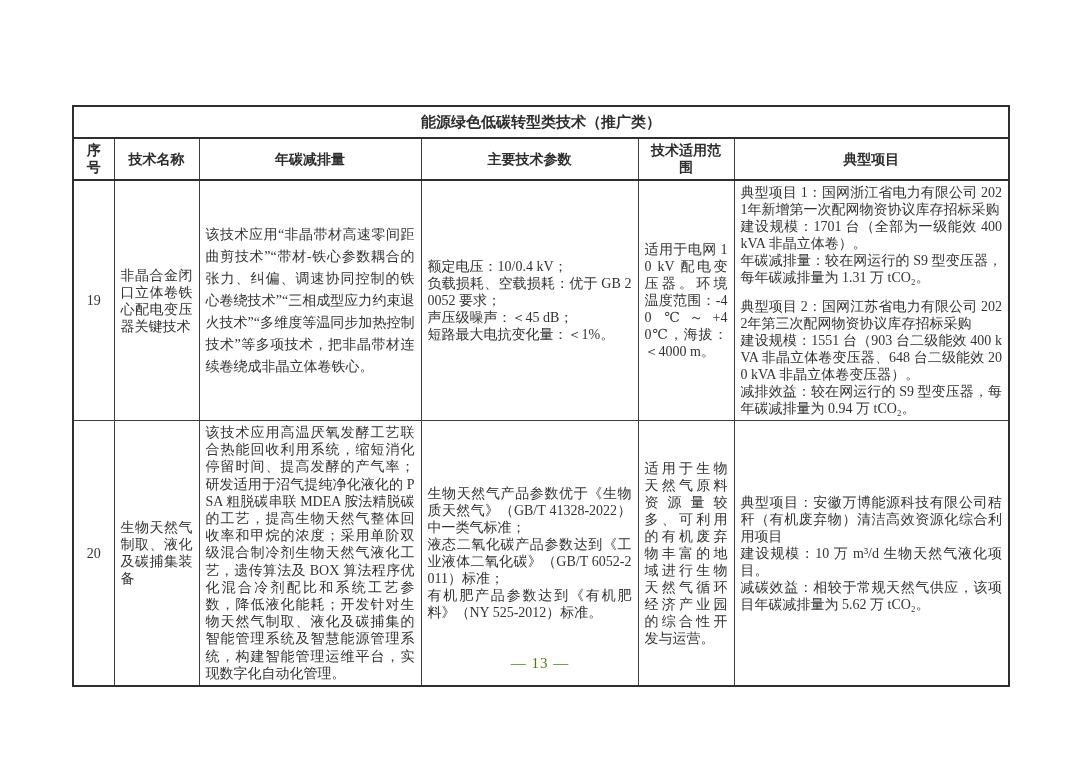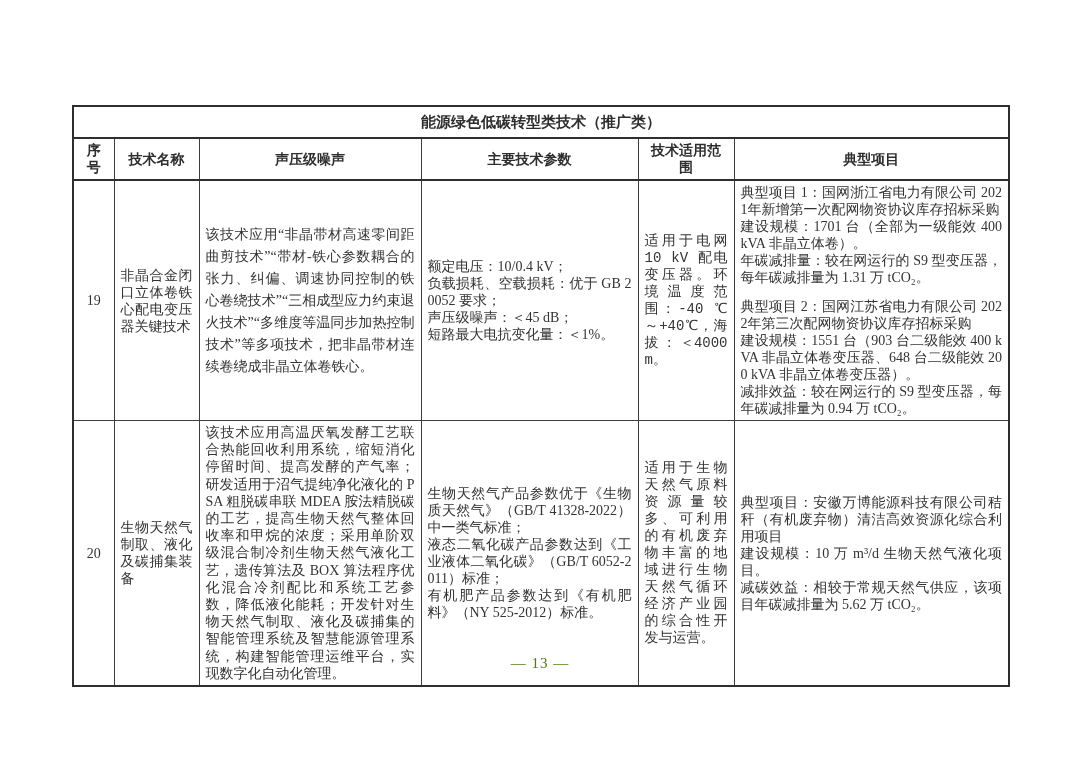--- a/index.html
+++ b/index.html
@@ -28,21 +28,21 @@
   }
   .header-row td{
     text-align:center;font-weight:bold;font-size:14px;
     vertical-align:middle;color:#2e2e2e;
     border-bottom:2px solid #2e2e2e;
   }
   .col-index{text-align:center;vertical-align:middle;}
   .col-name{vertical-align:middle;text-align:justify;}
   .col-content{vertical-align:middle;text-align:justify;text-justify:inter-character;}
   .col-params{vertical-align:middle;text-align:justify;text-justify:inter-character;white-space:pre-line;}
-  .col-scope{vertical-align:middle;text-align:justify;text-justify:inter-character;white-space:pre-line;font-family:Liberation Mono, monospace;}
+  .col-scope{vertical-align:middle;text-align:justify;text-justify:inter-character;white-space:pre-line;}
   .col-project{vertical-align:top;text-align:justify;text-justify:inter-character;}
   .col-project.centered{vertical-align:middle;}
   .project-para{white-space:pre-line;}
   .project-para + .project-para{margin-top:12px;}
   .row-19 .col-content{line-height:22px;}
   .row-20 .col-content{line-height:17.2px;}
   .page-footer{
     position:absolute;left:0;top:655px;width:1080px;
     text-align:center;font-size:15px;color:#4d7c0f;
     letter-spacing:1px;
@@ -60,21 +60,21 @@
     <col style="width:96px">
     <col style="width:275px">
   </colgroup>
   <tbody>
     <tr class="title-row" style="height:32px">
       <td colspan="6">能源绿色低碳转型类技术（推广类）</td>
     </tr>
     <tr class="header-row" style="height:30px">
       <td>序号</td>
       <td>技术名称</td>
-      <td>声压级噪声</td>
+      <td>年碳减排量</td>
       <td>主要技术参数</td>
       <td>技术适用范围</td>
       <td>典型项目</td>
     </tr>
     <tr class="row-19" style="height:240px">
       <td class="col-index">19</td>
       <td class="col-name">非晶合金闭口立体卷铁心配电变压器关键技术</td>
       <td class="col-content">该技术应用“非晶带材高速零间距曲剪技术”“带材-铁心参数耦合的张力、纠偏、调速协同控制的铁心卷绕技术”“三相成型应力约束退火技术”“多维度等温同步加热控制技术”等多项技术，把非晶带材连续卷绕成非晶立体卷铁心。</td>
       <td class="col-params">额定电压：10/0.4 kV；
 负载损耗、空载损耗：优于 GB 20052 要求；

